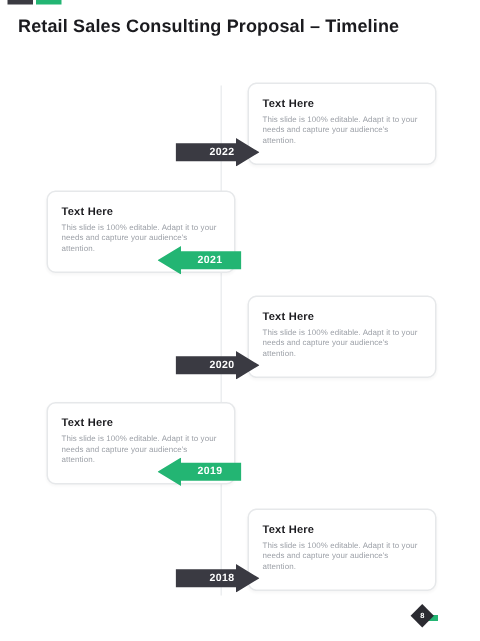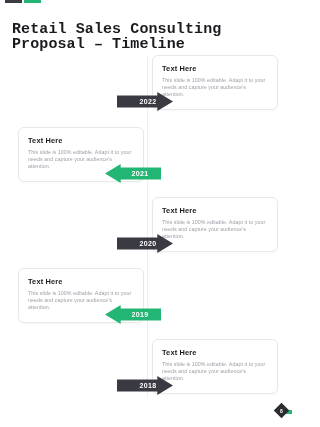--- a/index.html
+++ b/index.html
@@ -26,29 +26,28 @@
   .bar {
     width: 17px;
     height: 3px;
   }
   .bar-dark  { background: #3b3b42; }
   .bar-green { background: #23b573; }
 
   
   .page-title {
     position: absolute;
-    top: 22px;
+    top: 10px;
     left: 12px;
     width: 260px;
-    font-size: 15px;
+    font-size: 12px;
     font-weight: bold;
     line-height: 15px;
     color: #1b1b1f;
     letter-spacing: 0.1px;
-    font-family: Liberation Mono, monospace;
   }
 
   
   .timeline {
     position: absolute;
     top: 55px;
     left: 0;
     width: 296px;
     height: 350px;
   }
@@ -70,20 +69,21 @@
   
   .card {
     position: absolute;
     width: 126px;
     background: #ffffff;
     border: 1px solid #e6e8ea;
     border-radius: 6px;
     box-sizing: border-box;
     padding: 8px 9px 10px 9px;
     box-shadow: 0 1px 2px rgba(0,0,0,0.035);
+    margin-left: 13px;
   }
   .row-right .card { left: 152px; top: 0px; }
   .row-left  .card { left: 18px;  top: 0px; }
 
   .card-title {
     font-size: 7.4px;
     font-weight: bold;
     color: #1b1b1f;
     margin: 0 0 4px 0;
     letter-spacing: 0.15px;

